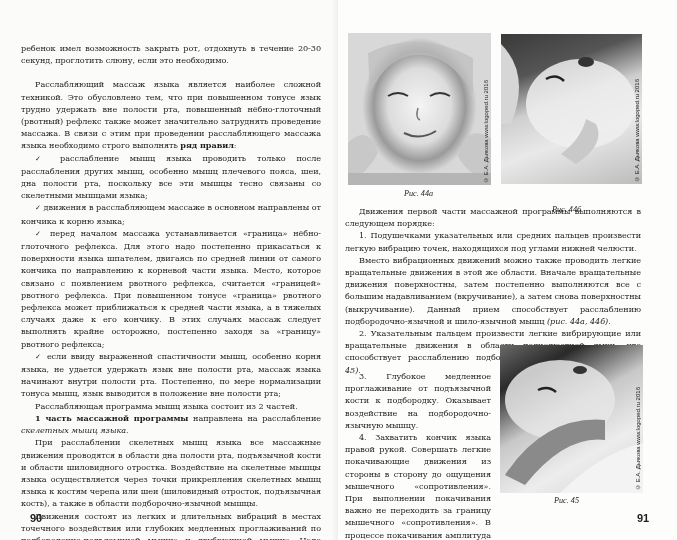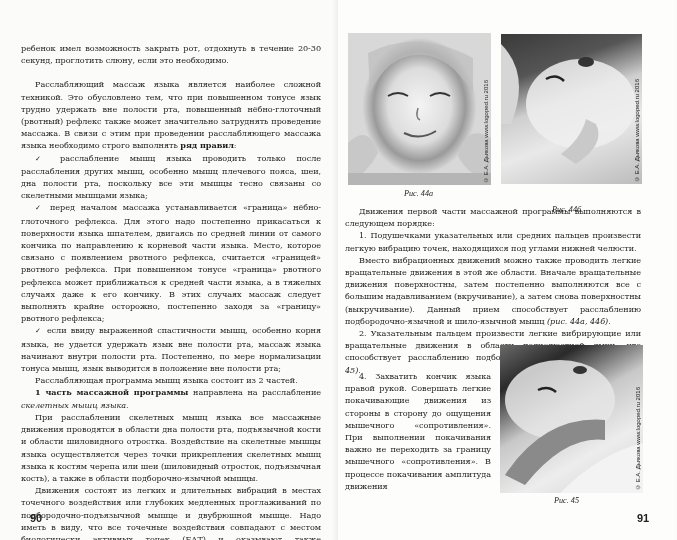--- a/index.html
+++ b/index.html
@@ -24,20 +24,21 @@
       font-size:6px;color:#222;white-space:nowrap;}
 </style>
 </head>
 <body>
 
 <div class="page page-left">
   <div class="col" style="left:21px;top:42px;width:300px;">
     <p><span>ребенок имел возможность закрыть рот, отдохнуть в течение 20-30 секунд, проглотить слюну, если это необходимо.</span></p>
     <p class="ind gap"><span>Расслабляющий массаж языка является наиболее сложной техникой. Это обусловлено тем, что при повышенном тонусе язык трудно удержать вне полости рта, повышенный нёбно-глоточный (рвотный) рефлекс также может значительно затруднять проведение массажа. В связи с этим при проведении расслабляющего массажа языка необходимо строго выполнять </span><b>ряд правил</b><span>:</span></p>
     <p class="ind"><span class="check">✓</span> <span>расслабление мышц языка проводить только после расслабления других мышц, особенно мышц плечевого пояса, шеи, дна полости рта, поскольку все эти мышцы тесно связаны со скелетными мышцами языка;</span></p>
+    <p class="ind"><span class="check">✓</span> <span>движения в расслабляющем массаже в основном направлены от кончика к корню языка;</span></p>
     <p class="ind"><span class="check">✓</span> <span>перед началом массажа устанавливается «граница» нёбно-глоточного рефлекса. Для этого надо постепенно прикасаться к поверхности языка шпателем, двигаясь по средней линии от самого кончика по направлению к корневой части языка. Место, которое связано с появлением рвотного рефлекса, считается «границей» рвотного рефлекса. При повышенном тонусе «граница» рвотного рефлекса может приближаться к средней части языка, а в тяжелых случаях даже к его кончику. В этих случаях массаж следует выполнять крайне осторожно, постепенно заходя за «границу» рвотного рефлекса;</span></p>
     <p class="ind"><span class="check">✓</span> <span>если ввиду выраженной спастичности мышц, особенно корня языка, не удается удержать язык вне полости рта, массаж языка начинают внутри полости рта. Постепенно, по мере нормализации тонуса мышц, язык выводится в положение вне полости рта;</span></p>
     <p class="ind"><span>Расслабляющая программа мышц языка состоит из 2 частей.</span></p>
     <p class="ind"><b>1 часть массажной программы</b><span> направлена на расслабление </span><i>скелетных мышц языка</i><span>.</span></p>
     <p class="ind"><span>При расслаблении скелетных мышц языка все массажные движения проводятся в области дна полости рта, подъязычной кости и области шиловидного отростка. Воздействие на скелетные мышцы языка осуществляется через точки прикрепления скелетных мышц языка к костям черепа или шеи (шиловидный отросток, подъязычная кость), а также в области подборочно-язычной мышцы.</span></p>
     <p class="ind"><span>Движения состоят из легких и длительных вибраций в местах точечного воздействия или глубоких медленных проглаживаний по подбородочно-подъязычной мышце и двубрюшной мышце. Надо иметь в виду, что все точечные воздействия совпадают с местом биологически активных точек (БАТ) и оказывают также рефлекторное действие, характерное для данных точек. Кроме этого используются легкие вибрационные движения на самом теле языка, основная задача которых передать вибрацию на скелетные мышцы языка, что способствует их расслаблению.</span></p>
   </div>
   <div class="pagenum" style="left:30px;top:512px;">90</div>
 </div>
 
@@ -75,20 +76,21 @@
   <div class="caption" style="left:214px;top:189px;margin-top:16px;">Рис. 44б</div>
 
   <div class="col" style="left:7px;top:205px;width:296px;">
     <p class="ind"><span>Движения первой части массажной программы выполняются в следующем порядке:</span></p>
     <p class="ind"><span>1. Подушечками указательных или средних пальцев произвести легкую вибрацию точек, находящихся под углами нижней челюсти.</span></p>
     <p class="ind"><span>Вместо вибрационных движений можно также проводить легкие вращательные движения в этой же области. Вначале вращательные движения поверхностны, затем постепенно выполняются все с большим надавливанием (вкручивание), а затем снова поверхностны (выкручивание). Данный прием способствует расслаблению подбородочно-язычной и шило-язычной мышц </span><i>(рис. 44а, 44б)</i><span>.</span></p>
     <p class="ind" style="height:36px;overflow:visible;"><span>2. Указательным пальцем произвести легкие вибрирующие или вращательные движения в области подчелюстной ямки, что способствует расслаблению подбородочно-язычной мышцы </span><i>(рис. 45)</i><span>.</span></p>
   </div>
 
   <div class="col" style="left:7px;top:370px;width:146px;">
+    <p class="ind"><span>3. Глубокое медленное проглаживание от подъязычной кости к подбородку. Оказывает воздействие на подбородочно-язычную мышцу.</span></p>
     <p class="ind"><span>4. Захватить кончик языка правой рукой. Совершать легкие покачивающие движения из стороны в сторону до ощущения мышечного «сопротивления». При выполнении покачивания важно не переходить за границу мышечного «сопротивления». В процессе покачивания амплитуда движения</span></p>
   </div>
 
   <div class="fig" style="left:162px;top:345px;width:143px;height:148px;
        background:linear-gradient(150deg,#6a6a6a 0%,#2a2a2a 20%,#c8c8c8 45%,#ededed 70%,#d0d0d0 100%);">
     <svg width="143" height="148" viewBox="0 0 143 148">
       <ellipse cx="60" cy="55" rx="55" ry="40" fill="#e6e6e6" opacity="0.85"></ellipse>
       <path d="M38 45 q10 -5 18 2" stroke="#222" stroke-width="2.5" fill="none"></path>
       <ellipse cx="80" cy="25" rx="7" ry="4" fill="#333"></ellipse>
       <path d="M5 130 q40 -60 100 -55 l0 20 q-40 -5 -80 45Z" fill="#8a8a8a"></path>

